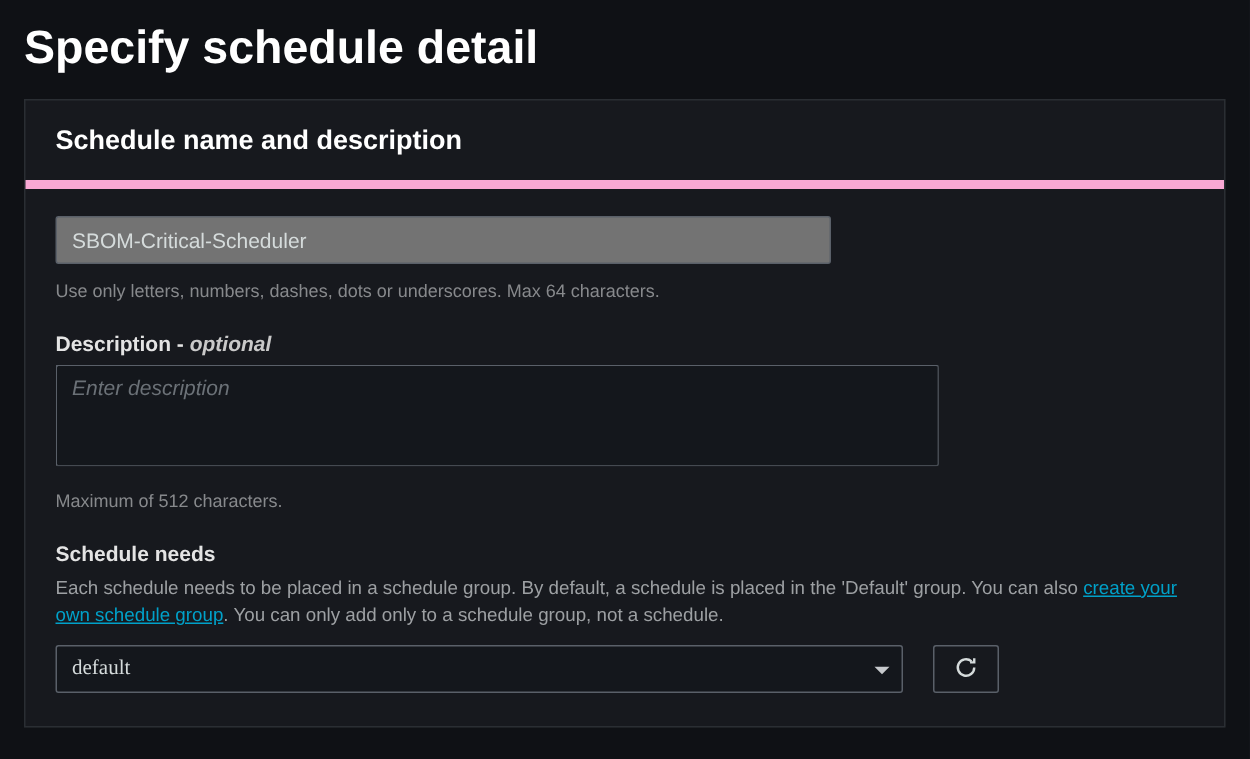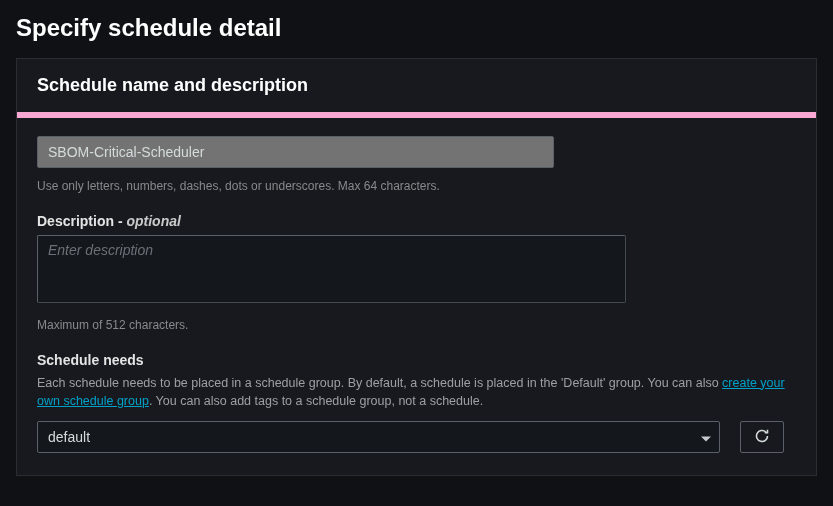--- a/index.html
+++ b/index.html
@@ -7,21 +7,21 @@
     background: #0f1115;
     color: #d5dbdb;
     font-family: "Amazon Ember", "Helvetica Neue", Arial, sans-serif;
     width: 833px;
     height: 506px;
     overflow: hidden;
     padding: 14px 16px 0 16px;
   }
   .page-title {
     color: #ffffff;
-    font-size: 24px;
+    font-size: 31px;
     font-weight: 700;
     margin-bottom: 16px;
   }
   .panel {
     background: #17191e;
     border: 1px solid #2a2e33;
   }
   .panel-header {
     padding: 16px 20px;
     border-bottom: 6px solid #f9a8d4;
@@ -91,21 +91,22 @@
     color: #00a1c9;
     text-decoration: underline;
   }
   .select-row {
     display: flex;
     align-items: center;
     gap: 20px;
   }
   .select-wrap {
     position: relative;
-    width: 683px;
+    width: 565px;
+    font-family: Liberation Serif, serif;
   }
   .select-input {
     width: 100%;
     background: #14171c;
     border: 1px solid #5a6069;
     border-radius: 2px;
     color: #d5dbdb;
     font-size: 14px;
     padding: 5px 30px 5px 10px;
     line-height: 20px;
@@ -155,21 +156,21 @@
       <label class="field-label">
         <span>Description - </span><span class="optional">optional</span>
       </label>
       <textarea class="textarea-input" placeholder="Enter description" style=""></textarea>
       <div class="help-text">Maximum of 512 characters.</div>
     </div>
 
     <div class="field-block" style="margin-bottom:0">
       <label class="field-label">Schedule needs</label>
       <div class="group-desc">
-        <span>Each schedule needs to be placed in a schedule group. By default, a schedule is placed in the 'Default' group. You can also </span><a href="#">create your own schedule group</a><span>. You can also add tags to a schedule group, not a schedule.</span>
+        <span>Each schedule needs to be placed in a schedule group. By default, a schedule is placed in the 'Default' group. You can also </span><a href="#">create your own schedule group</a><span>. You can only add only to a schedule group, not a schedule.</span>
       </div>
       <div class="select-row">
         <div class="select-wrap">
           <div class="select-input">default</div>
           <span class="select-caret">
             <svg viewBox="0 0 12 12" fill="currentColor">
                 <path d="M1 3.5 L6 8.5 L11 3.5 Z"></path>
               </svg>
           </span>
         </div>

